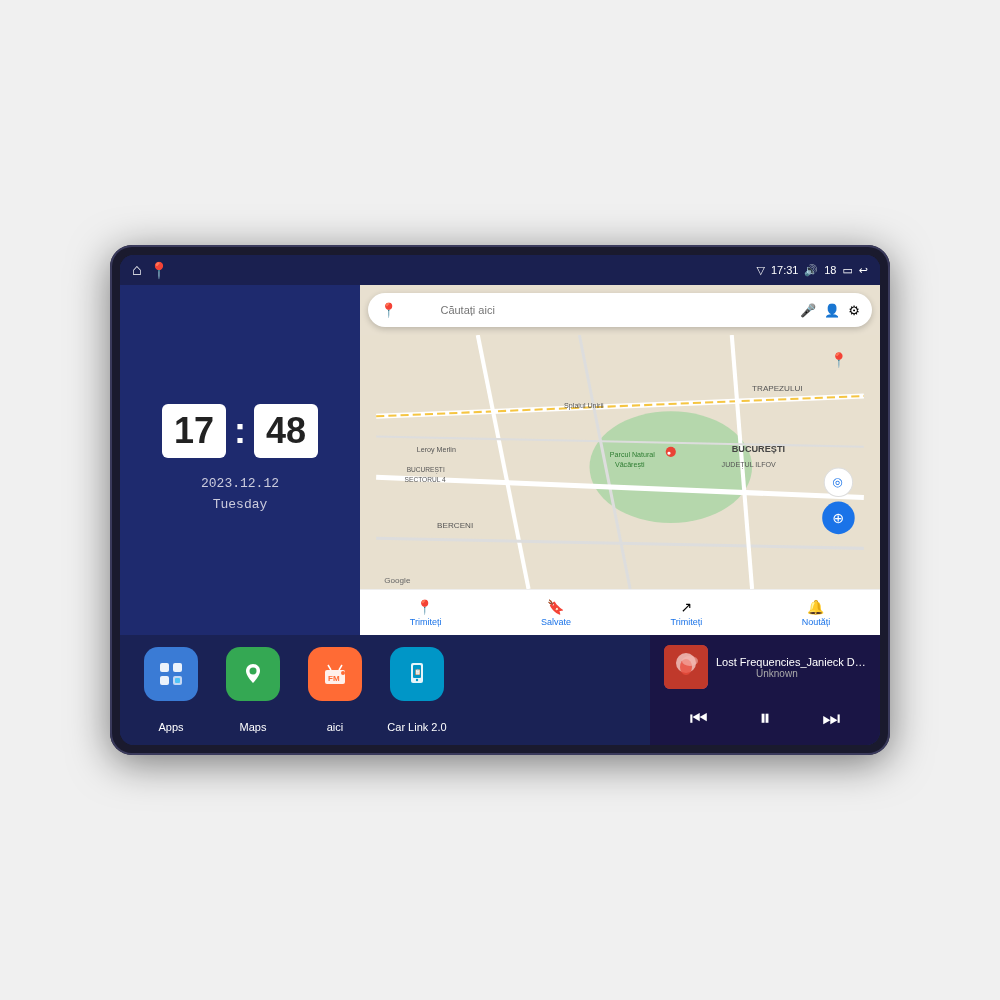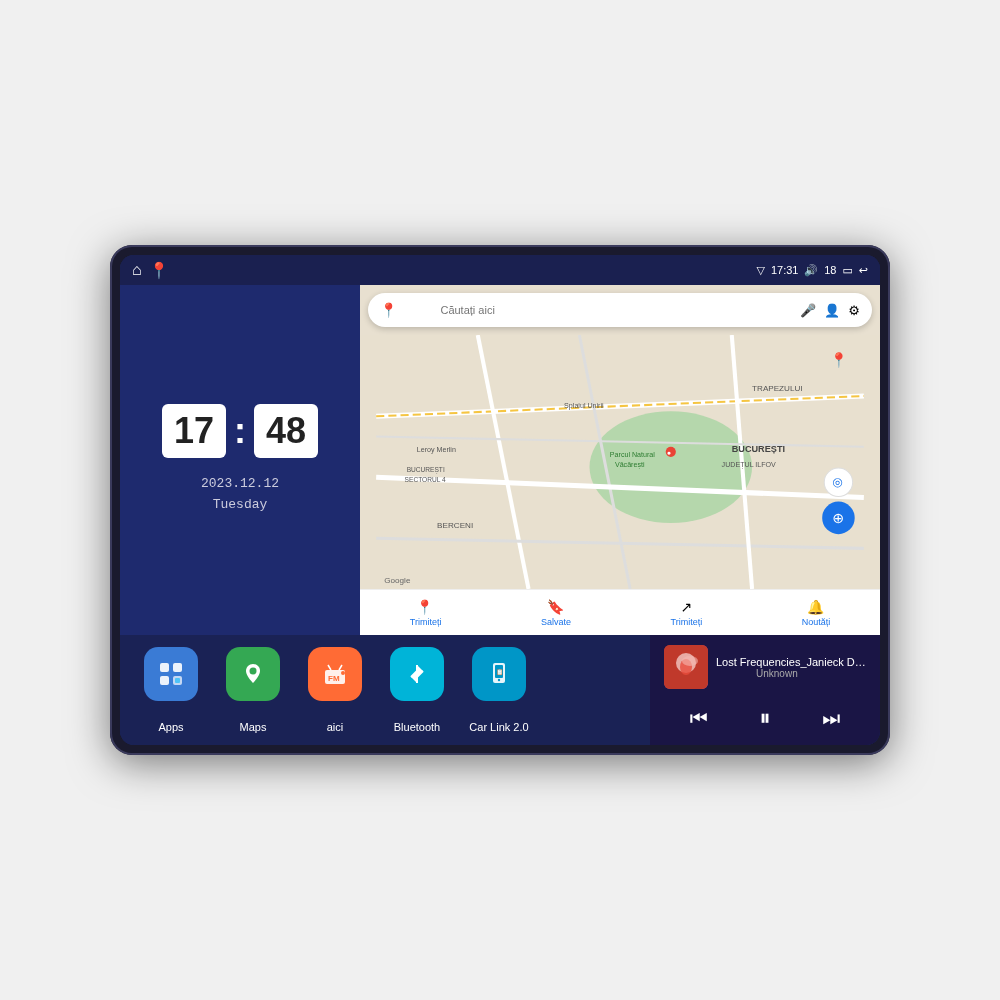--- a/index.html
+++ b/index.html
@@ -413,32 +413,20 @@
                 <rect x="4" y="10" width="20" height="14" rx="2" fill="white" opacity="0.9"></rect>
                 <text x="7" y="21" font-size="8" fill="#ff6b35" font-weight="bold" font-family="Arial">FM</text>
                 <line x1="10" y1="10" x2="7" y2="5" stroke="white" stroke-width="1.5"></line>
                 <line x1="18" y1="10" x2="21" y2="5" stroke="white" stroke-width="1.5"></line>
                 <circle cx="22" cy="13" r="2" fill="#ff6b35"></circle>
               </svg>
             </div>
             <span class="app-icon-label">aici</span>
           </div>
 
-          <div class="app-icon-item">
-            <div class="app-icon-bg bg-teal">
-              <svg width="28" height="28" viewBox="0 0 28 28">
-                <path d="M14 5 L20 11 L14 17 L14 5 Z" fill="white"></path>
-                <path d="M14 17 L20 11" stroke="white" stroke-width="2" fill="none"></path>
-                <path d="M14 23 L8 17 L14 11 L14 23 Z" fill="white"></path>
-                <path d="M14 11 L8 17" stroke="white" stroke-width="2" fill="none"></path>
-                <line x1="14" y1="5" x2="14" y2="23" stroke="white" stroke-width="2"></line>
-              </svg>
-            </div>
-            <span class="app-icon-label">Bluetooth</span>
-          </div>
 
           <div class="app-icon-item">
             <div class="app-icon-bg bg-cyan">
               <svg width="28" height="28" viewBox="0 0 28 28">
                 <rect x="8" y="3" width="12" height="20" rx="2" fill="white" opacity="0.9"></rect>
                 <rect x="10" y="5" width="8" height="13" rx="1" fill="#0096c7"></rect>
                 <circle cx="14" cy="20" r="1.2" fill="#0096c7"></circle>
                 <text x="11" y="14" font-size="6" fill="white" font-family="Arial">📋</text>
               </svg>
             </div>

